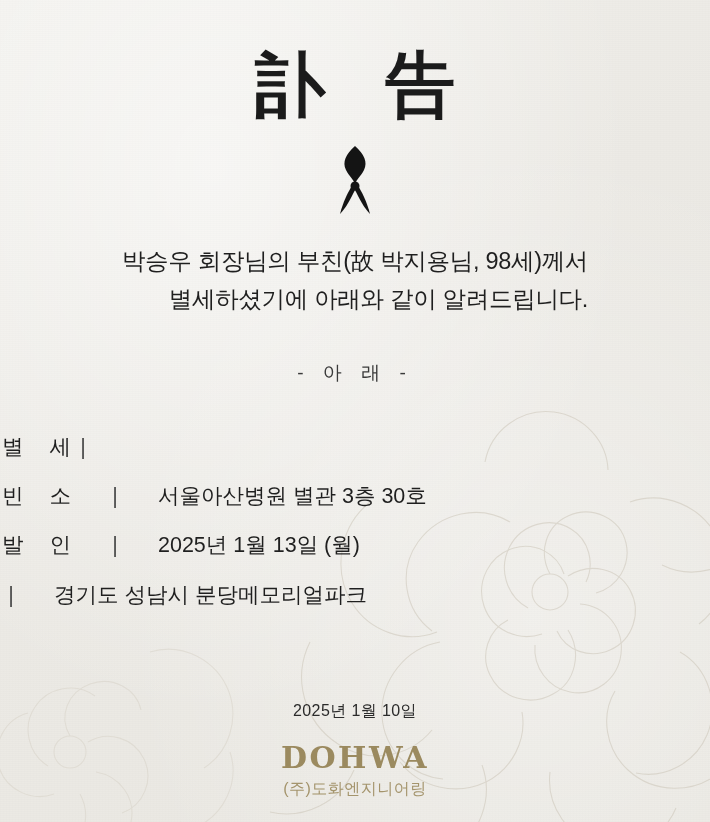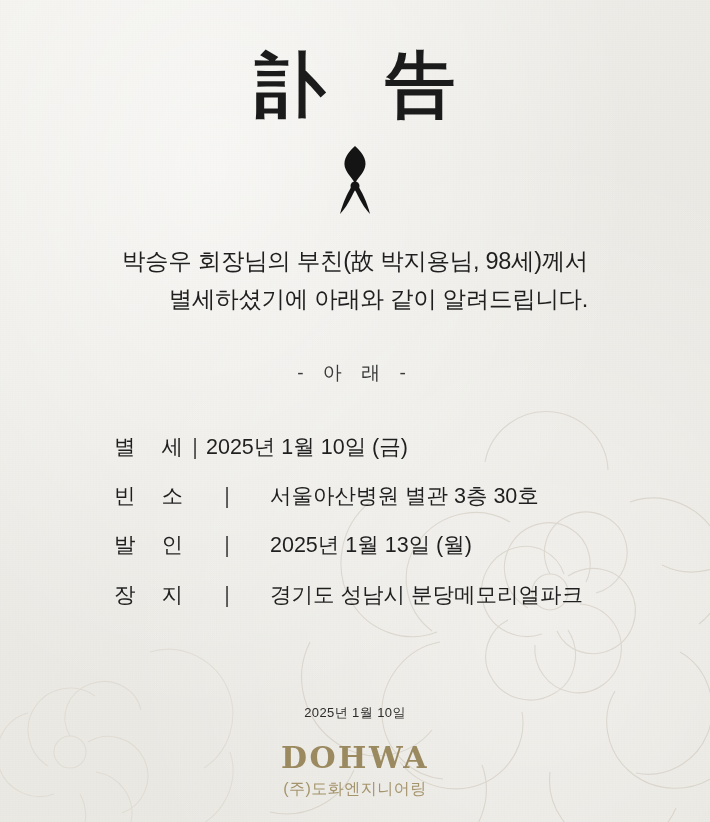--- a/index.html
+++ b/index.html
@@ -99,21 +99,20 @@
   .below {
     margin-top: 42px;
     font-size: 19px;
     letter-spacing: 7px;
     color: #3a3a3a;
   }
 
   .details {
     margin-top: 44px;
     width: 100%;
-    padding-left: 112px;
     display: flex;
     flex-direction: column;
     gap: 4px;
     color: #1f1f1f;
     font-size: 21.5px;
     line-height: 1.6;
   }
   .row {
     display: flex;
     align-items: flex-start;
@@ -140,21 +139,21 @@
   }
 
   .footer {
     margin-top: auto;
     margin-bottom: 22px;
     display: flex;
     flex-direction: column;
     align-items: center;
   }
   .foot-date {
-    font-size: 13px;
+    font-size: 16px;
     color: #2b2b2b;
     letter-spacing: 0.4px;
   }
   .logo {
     margin-top: 18px;
     font-family: "DejaVu Serif", "Liberation Serif", serif;
     font-size: 30px;
     font-weight: 700;
     letter-spacing: 2.5px;
     color: #9b8a5f;
@@ -234,37 +233,35 @@
       <div>별세하셨기에 아래와 같이 알려드립니다.</div>
     </div>
 
     <div class="below">-  아  래  -</div>
 
     <div class="details">
 
       <div class="row">
         <span class="lbl">별 세</span>
         <span class="sep">|</span>
-        <span class="val">2025년 1월 10일 (금)</span>
       </div>
 
       <div class="row row-gap">
         <span class="lbl">빈 소</span>
         <span class="sep">|</span>
         <span class="val">서울아산병원 별관 3층 30호</span>
       </div>
 
       <div class="row row-gap">
         <span class="lbl">발 인</span>
         <span class="sep">|</span>
         <span class="val">2025년 1월 13일 (월)</span>
       </div>
 
       <div class="row row-gap">
-        <span class="lbl">장 지</span>
         <span class="sep">|</span>
         <span class="val">경기도 성남시 분당메모리얼파크</span>
       </div>
 
     </div>
 
     <div class="footer">
       <div class="foot-date">2025년 1월 10일</div>
       <div class="logo">DOHWA</div>
       <div class="logo-sub">(주)도화엔지니어링</div>

